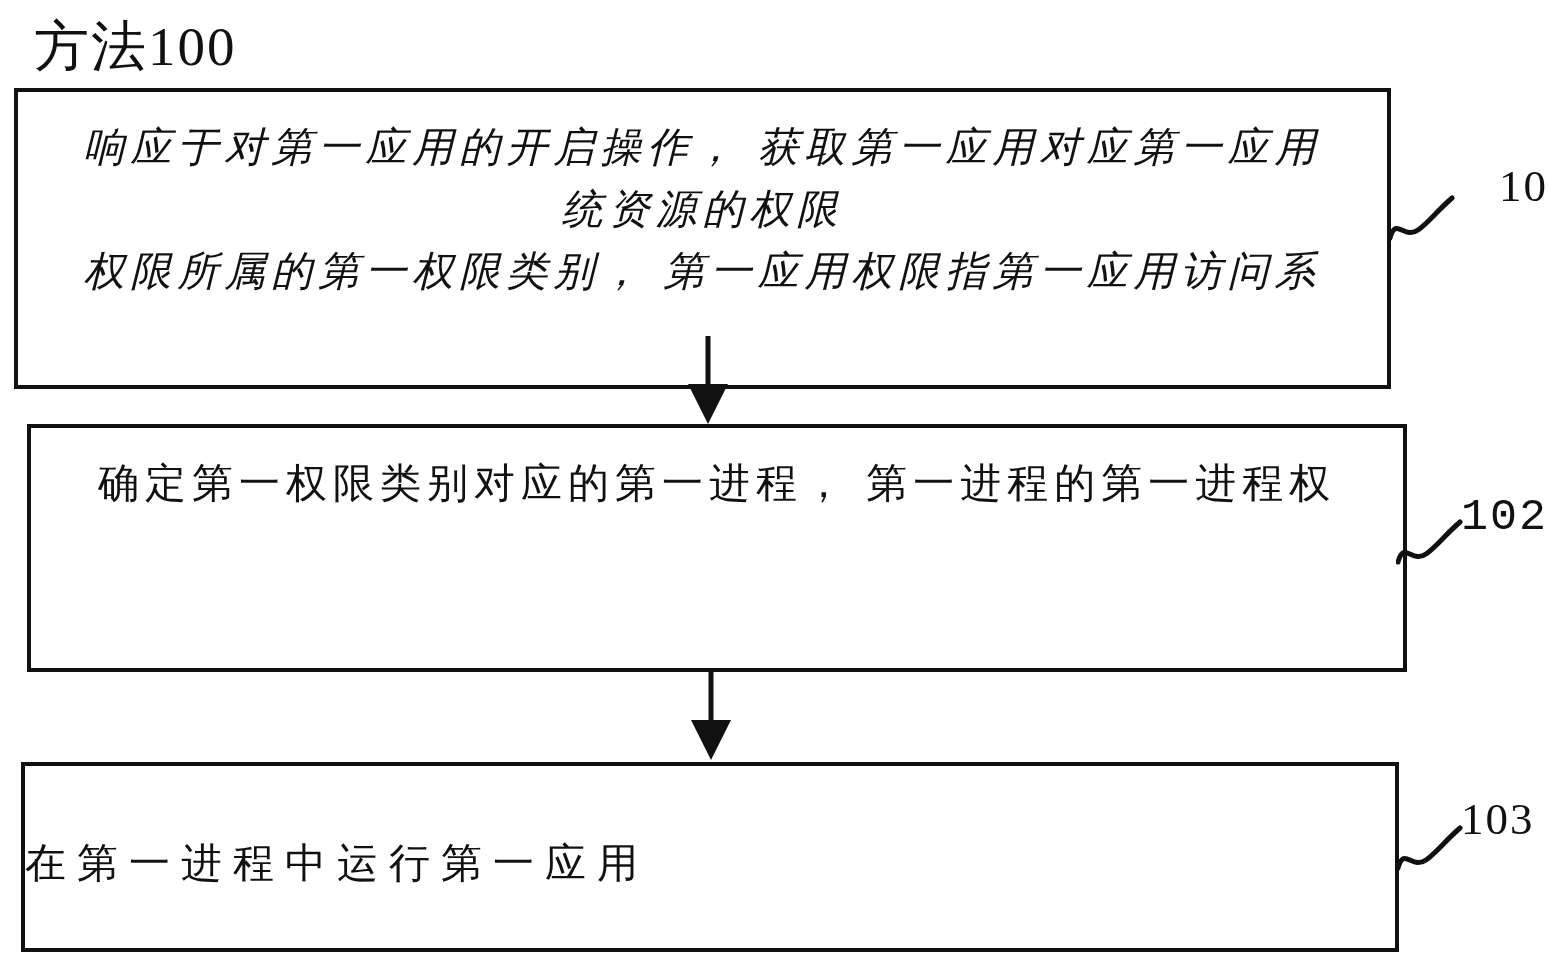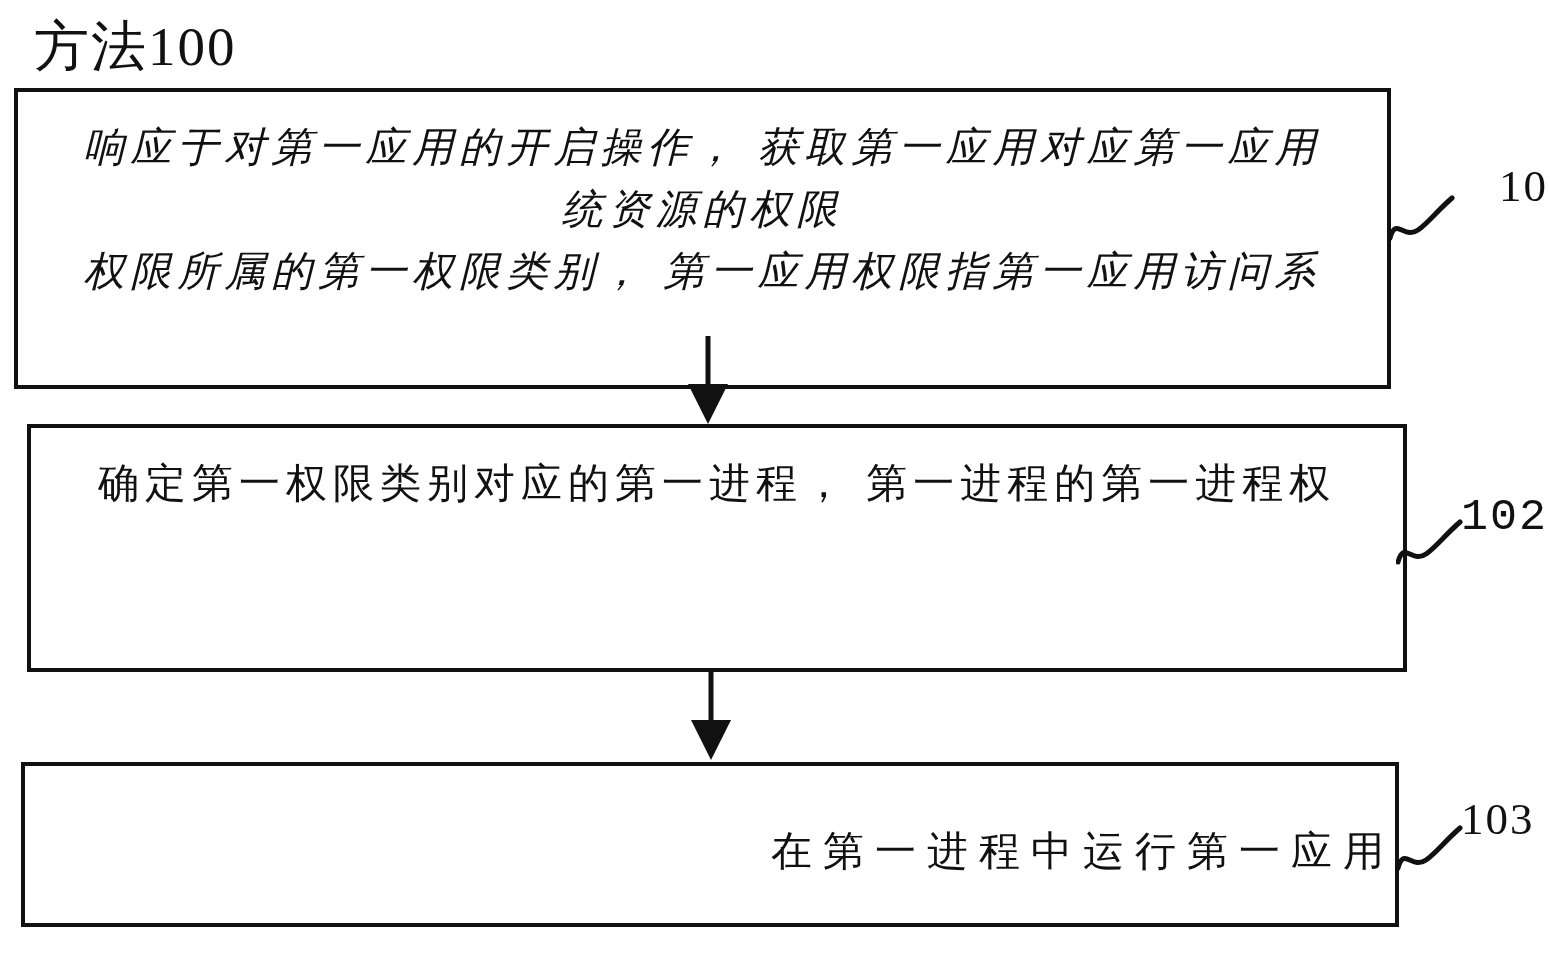--- a/index.html
+++ b/index.html
@@ -27,22 +27,22 @@
     white-space: nowrap;
   }
   .step-box {
     position: absolute;
     border: 4px solid #111111;
     box-sizing: border-box;
     background: #ffffff;
   }
   .box-1 { left: 14px;  top: 88px;  width: 1377px; height: 301px; padding-top: 24px; font-style: italic; }
   .box-2 { left: 20px;  top: 424px; width: 1380px; height: 248px; padding-top: 24px; margin-left: 7px; }
-  .box-3 { left: 21px;  top: 762px; width: 1378px; height: 165px;
-           display: flex; align-items: center; justify-content: flex-end; padding-top: 12px; }
+  .box-3 { left: 21px;  top: 762px; width: 1378px; height: 190px;
+           display: flex; align-items: center; justify-content: flex-start; padding-top: 12px; }
   .box-line {
     text-align: center;
     font-size: 41px;
     line-height: 62px;
     letter-spacing: 6px;
     white-space: nowrap;
   }
   .box-3 .box-line { letter-spacing: 11px; }
   .down-arrow {
     position: absolute;

